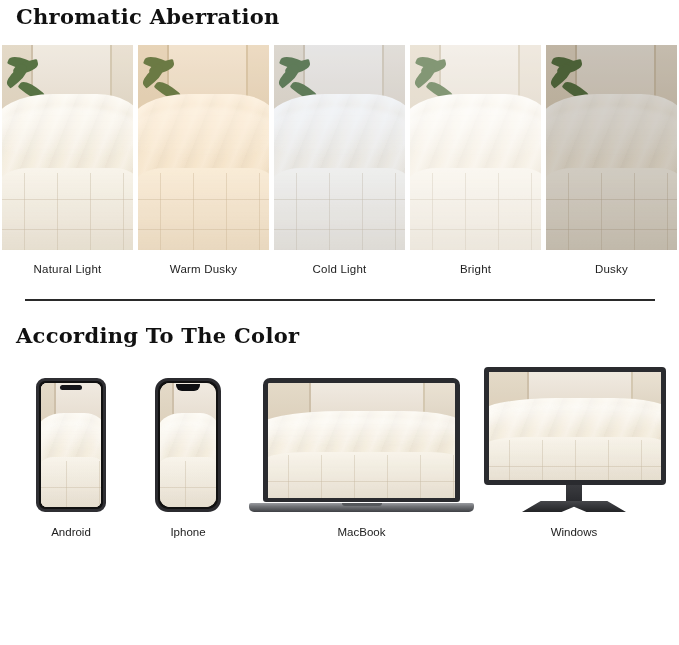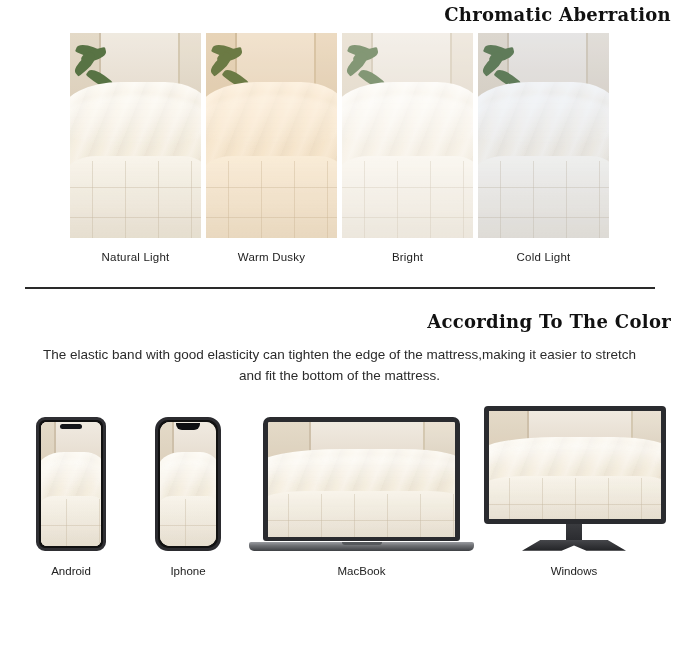--- a/index.html
+++ b/index.html
@@ -16,27 +16,27 @@
     position: relative;
   }
 
   .page {
     width: 679px;
     height: 645px;
     position: relative;
   }
 
   .section-title {
-    text-align: right;
+    text-align: left;
     font-family: "DejaVu Serif", serif;
     font-weight: bold;
-    font-size: 18px;
+    font-size: 21px;
     letter-spacing: 0.3px;
     color: #111111;
-    margin: 8px;
+    margin: 16px;
     padding: 0;
   }
 
   .section-sub {
     text-align: center;
     font-size: 13.5px;
     line-height: 1.55;
     color: #2b2b2b;
     margin: 0 auto;
     width: 620px;
@@ -381,56 +381,75 @@
             <div class="wall-panel2"></div>
             <div class="plant">
               <div class="leaf" style="left:2px;  top:4px;  transform:rotate(22deg);"></div>
               <div class="leaf" style="left:6px;  top:16px; transform:rotate(-14deg);"></div>
               <div class="leaf" style="left:14px; top:28px; transform:rotate(38deg);"></div>
               <div class="leaf" style="left:0px;  top:30px; transform:rotate(-40deg);"></div>
             </div>
             <div class="blanket"></div>
             <div class="fold"></div>
             <div class="quilt"></div>
-            <div class="tone tone-bright"></div>
-          </div>
-        </div>
-        <div class="swatch-label">Bright</div>
+            <div class="tone tone-cold"></div>
+          </div>
+        </div>
+        <div class="swatch-label">Cold Light</div>
       </div>
 
       <div class="swatch">
         <div class="swatch-img">
           <div class="photo">
             <div class="wall"></div>
             <div class="wall-panel"></div>
             <div class="wall-panel2"></div>
             <div class="plant">
               <div class="leaf" style="left:2px;  top:4px;  transform:rotate(22deg);"></div>
               <div class="leaf" style="left:6px;  top:16px; transform:rotate(-14deg);"></div>
               <div class="leaf" style="left:14px; top:28px; transform:rotate(38deg);"></div>
               <div class="leaf" style="left:0px;  top:30px; transform:rotate(-40deg);"></div>
             </div>
             <div class="blanket"></div>
             <div class="fold"></div>
             <div class="quilt"></div>
-            <div class="tone tone-cold"></div>
-          </div>
-        </div>
-        <div class="swatch-label">Cold Light</div>
-      </div>
-
+            <div class="tone tone-bright"></div>
+          </div>
+        </div>
+        <div class="swatch-label">Bright</div>
+      </div>
+
+      <div class="swatch">
+        <div class="swatch-img">
+          <div class="photo">
+            <div class="wall"></div>
+            <div class="wall-panel"></div>
+            <div class="wall-panel2"></div>
+            <div class="plant">
+              <div class="leaf" style="left:2px;  top:4px;  transform:rotate(22deg);"></div>
+              <div class="leaf" style="left:6px;  top:16px; transform:rotate(-14deg);"></div>
+              <div class="leaf" style="left:14px; top:28px; transform:rotate(38deg);"></div>
+              <div class="leaf" style="left:0px;  top:30px; transform:rotate(-40deg);"></div>
+            </div>
+            <div class="blanket"></div>
+            <div class="fold"></div>
+            <div class="quilt"></div>
+            <div class="tone tone-dusky"></div>
+          </div>
+        </div>
+        <div class="swatch-label">Dusky</div>
+      </div>
 
     </div>
   </section>
 
   <div class="divider"></div>
 
   <section id="sec-devices">
     <h1 class="section-title">According To The Color</h1>
-    <p class="section-sub">The elastic band with good elasticity can tighten the edge of the mattress,making it easier to stretch and fit the bottom of the mattress.</p>
 
     <div class="device-row">
 
       <div class="device-cell" style="width:122px;">
         <div class="device-stage">
           <div class="android">
             <div class="notch"></div>
             <div class="screen">
               <div class="photo dev-photo">
                 <div class="wall"></div>

